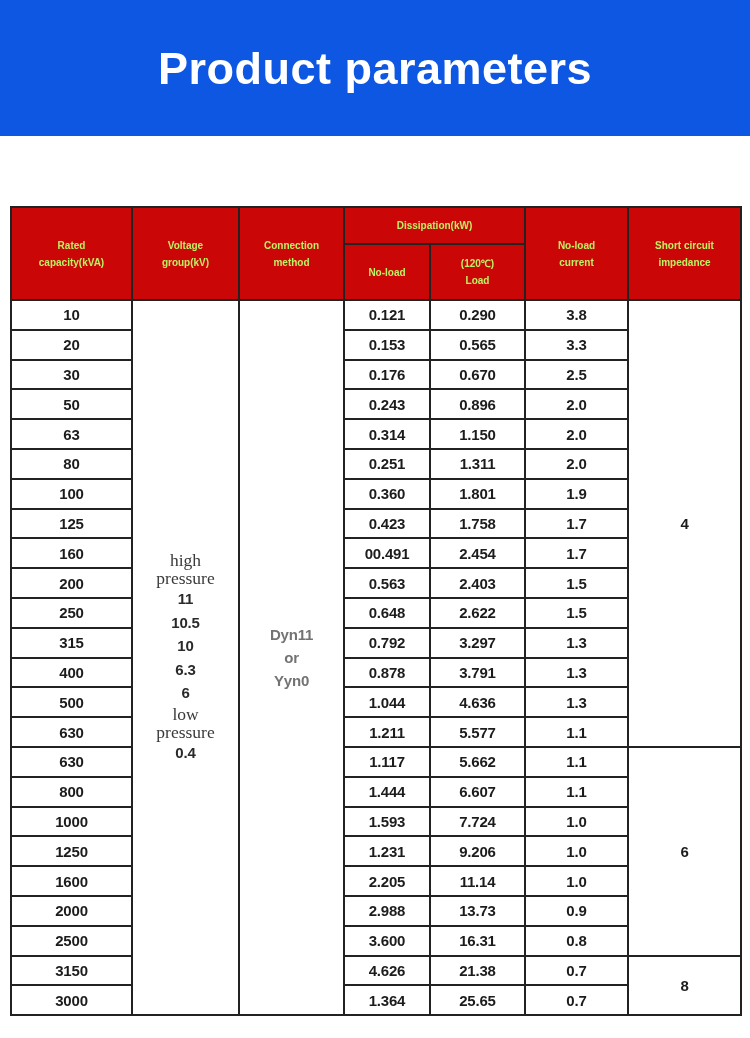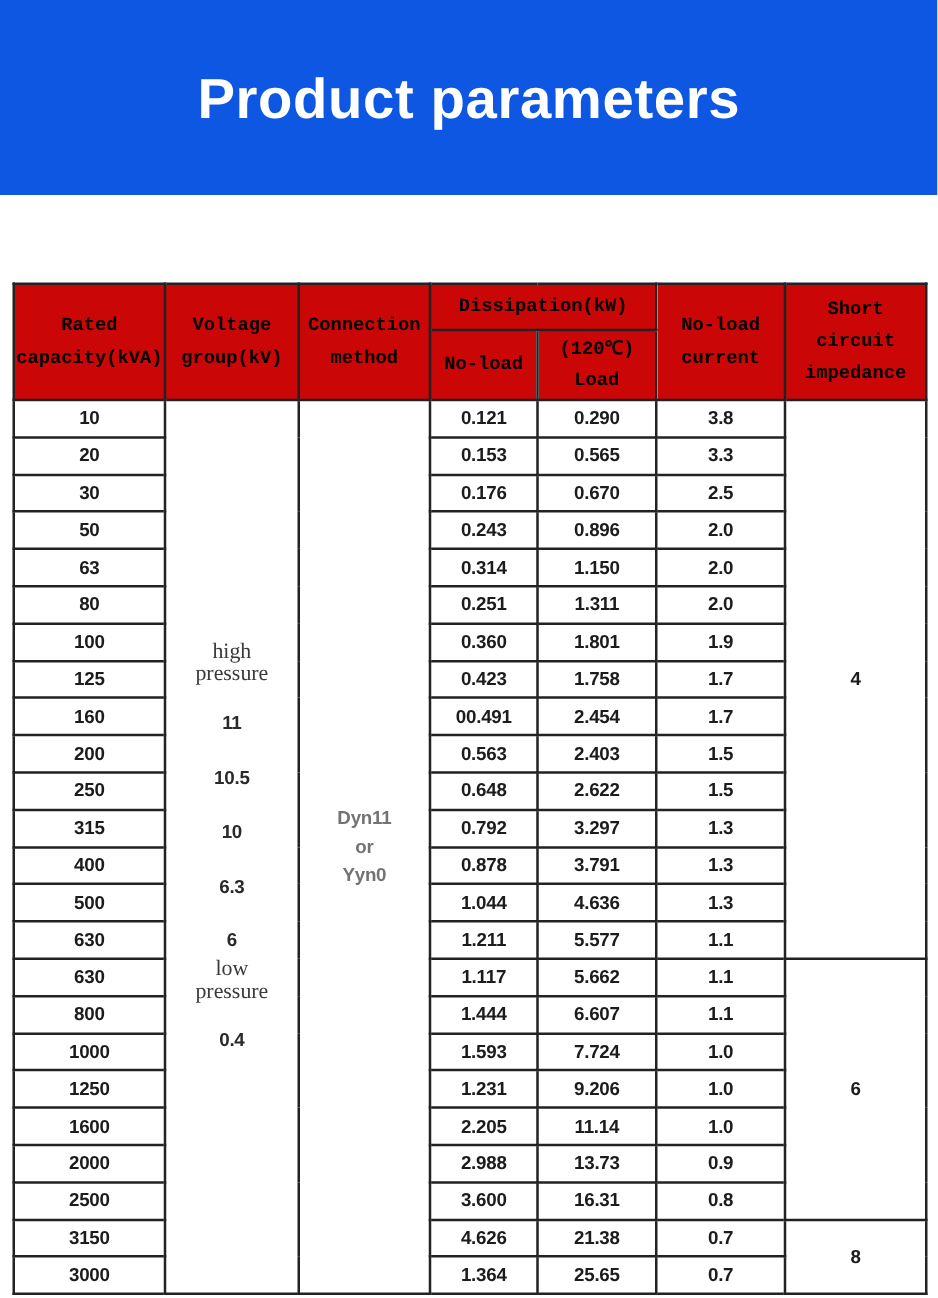--- a/index.html
+++ b/index.html
@@ -6,21 +6,21 @@
     margin: 0;
     padding: 0;
     background: #ffffff;
     width: 750px;
     height: 1038px;
     font-family: "Liberation Sans", sans-serif;
     overflow: hidden;
   }
   .banner {
     width: 750px;
-    height: 156px;
+    height: 136px;
     background: var(--banner-blue, #0d57e3);
     display: flex;
     align-items: center;
     justify-content: center;
   }
   .banner .title {
     color: #ffffff;
     font-size: 45px;
     font-weight: bold;
     letter-spacing: 0.5px;
@@ -37,26 +37,25 @@
   table.params th,
   table.params td {
     border: 2px solid var(--border-color, #222222);
     padding: 0;
     text-align: center;
     vertical-align: middle;
     overflow: hidden;
   }
   thead th {
     background: var(--header-red, #cb0606);
-    color: #000000;
-    font-size: 15px;
+    color: #bef264;
+    font-size: 10px;
     font-weight: 600;
     white-space: pre-line;
     line-height: 1.7;
-    font-family: Liberation Mono, monospace;
   }
   thead tr.hrow-1 { height: 37px; }
   thead tr.hrow-2 { height: 56px; }
   thead th.dissipation-header { line-height: 1.2; }
   tbody td {
     height: 27.8px;
     font-size: 15px;
     font-weight: 600;
     color: #1c1c1c;
     letter-spacing: -0.2px;
@@ -76,21 +75,20 @@
     line-height: 18px;
     color: #3a3a3a;
     font-family: Liberation Serif, serif;
     letter-spacing: 0;
   }
   .v-num {
     font-size: 15px;
     font-weight: 600;
     line-height: 23.5px;
     color: #2a2a2a;
-    margin-top: 20px;
   }
   td.impedance-cell {
     font-size: 15px;
     font-weight: 600;
     color: #1c1c1c;
   }
 </style>
 </head>
 <body>
 

